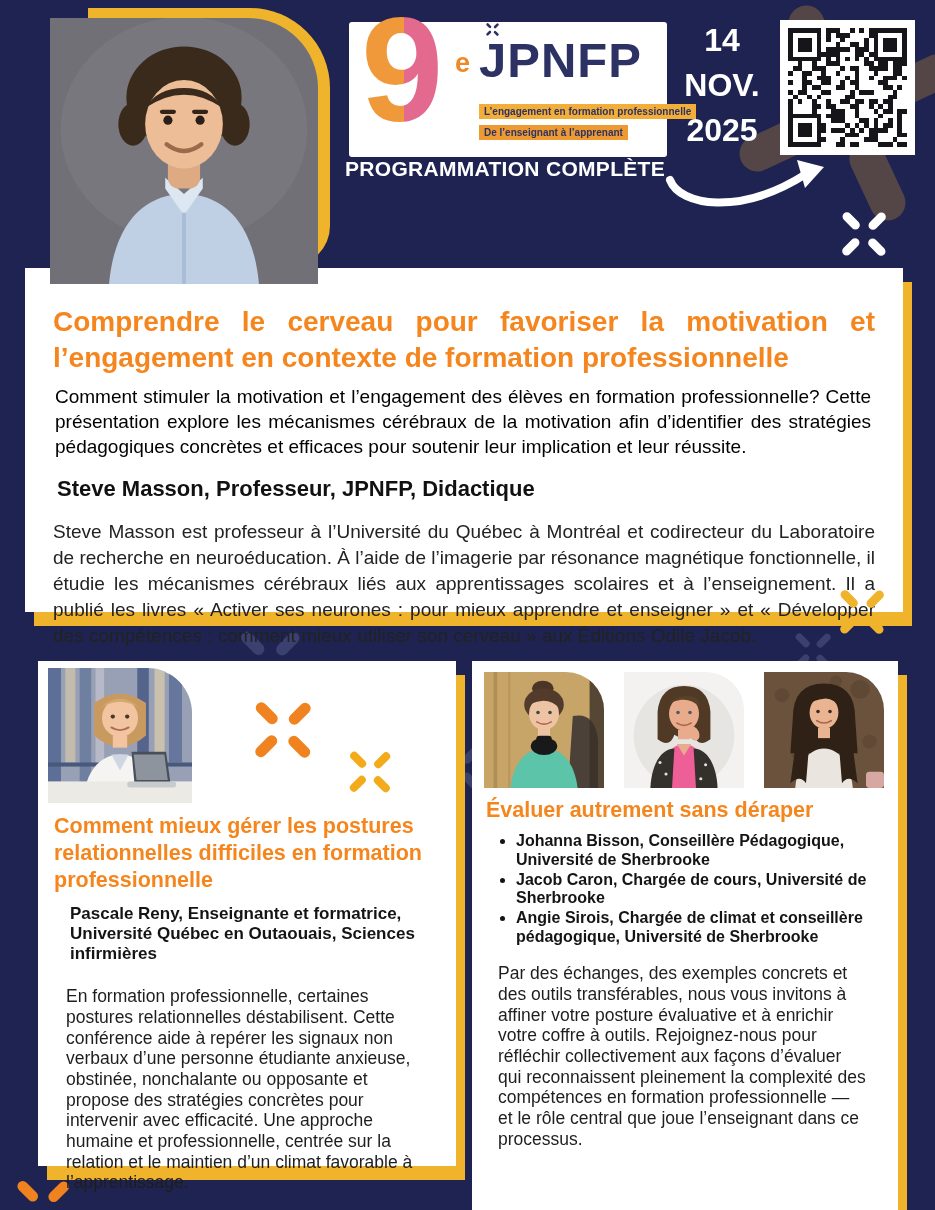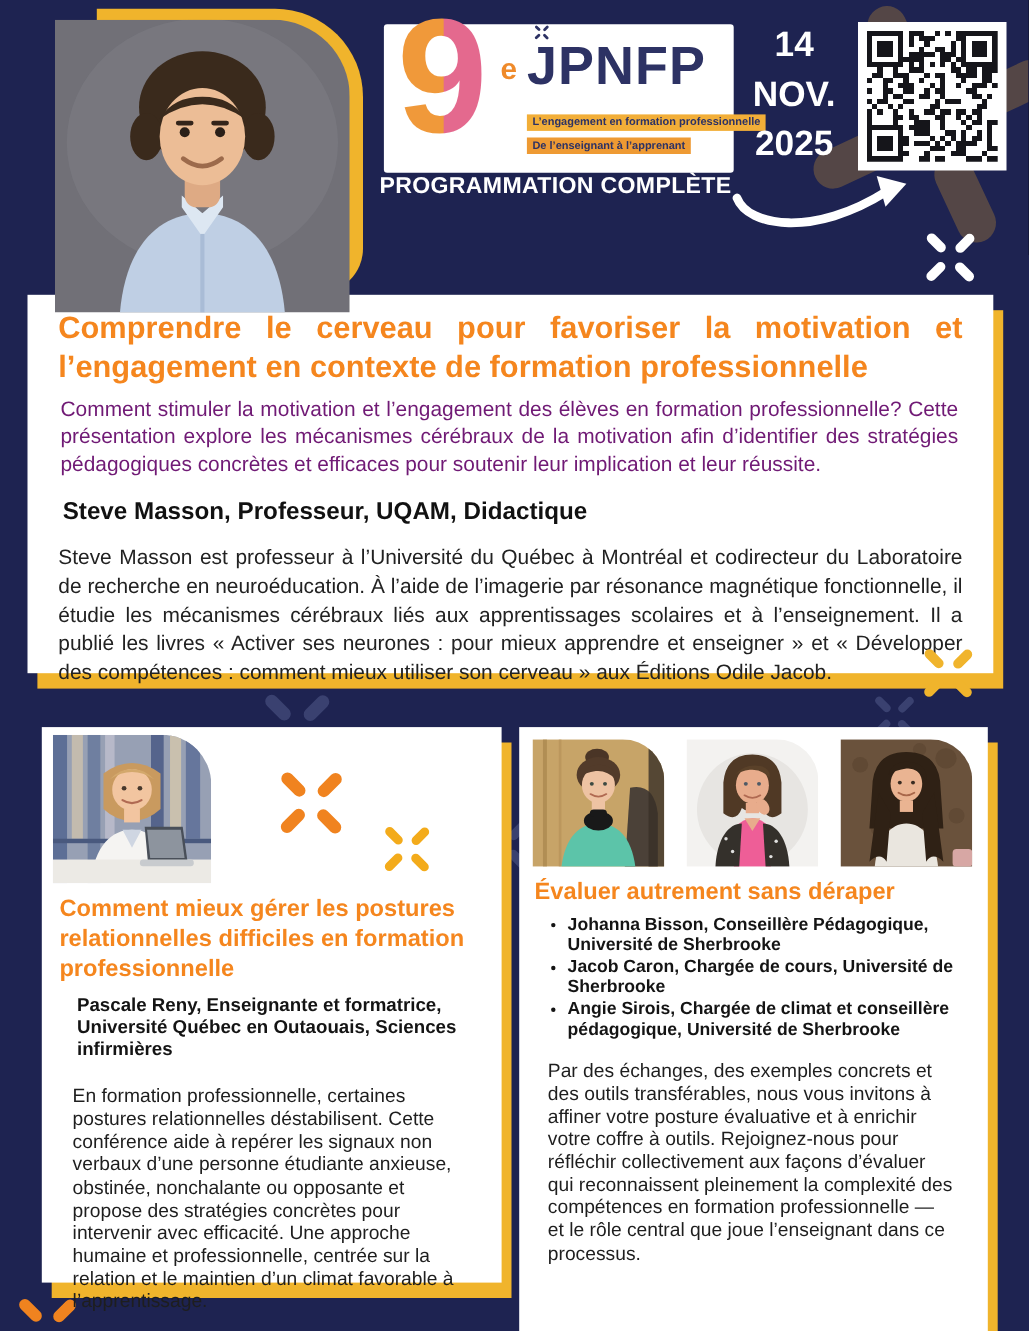--- a/index.html
+++ b/index.html
@@ -28,24 +28,24 @@
   .prog2{position:absolute;left:345px;top:185px;font-size:17.5px;font-weight:bold;color:#fff;letter-spacing:.2px;}
   .date-block{position:absolute;left:672px;top:18px;width:100px;text-align:center;color:#fff;
         font-size:32px;font-weight:bold;line-height:45px;z-index:3;}
   .qr-box{position:absolute;left:780px;top:20px;width:135px;height:135px;background:#fff;
         padding:0;z-index:3;display:flex;align-items:center;justify-content:center;}
   .qr-box svg{width:119px;height:119px;}
   .arrow-svg{position:absolute;left:660px;top:158px;width:170px;height:62px;z-index:3;}
   
   .card{position:absolute;background:#fff;box-shadow:9px 14px 0 var(--yellow);z-index:2;}
   .card-main{left:25px;top:268px;width:878px;height:344px;padding:0;box-sizing:border-box;}
-  .card-main-inner{padding:12px 28px 0 28px;}
+  .card-main-inner{padding:36px 28px 0 28px;}
   .main-title{color:var(--orange);font-size:28px;font-weight:bold;line-height:1.27;
         text-align:justify;margin:0;}
-  .main-summary{color:#701a75;font-size:19px;line-height:1.32;text-align:justify;margin:9px 4px 0 2px;}
+  .main-summary{color:#000000;font-size:19px;line-height:1.32;text-align:justify;margin:9px 4px 0 2px;}
   .main-speaker{color:#111;font-size:22px;font-weight:bold;margin:17px 0 0 4px;}
   .main-bio{color:#222;font-size:19px;line-height:1.37;text-align:justify;margin:17px 0 0 0;}
   .card-left{left:38px;top:661px;width:418px;height:505px;box-sizing:border-box;}
   .card-right{left:472px;top:661px;width:426px;height:651px;box-sizing:border-box;}
   .photo-small{position:absolute;overflow:hidden;}
   .sub-title{color:var(--orange);font-size:21.5px;font-weight:bold;line-height:1.26;margin:0;}
   .sub-speaker{color:#141414;font-size:17px;font-weight:bold;line-height:1.18;margin:10px 0 0 16px;}
   .sub-body{color:#1e1e1e;font-size:17.5px;line-height:1.18;margin:12px;}
   .speaker-list{margin:8px 0 0 0;padding-left:30px;color:#141414;font-size:16px;font-weight:bold;line-height:1.17;}
   .speaker-list li{margin:0 0 1px 0;}
@@ -340,21 +340,21 @@
   </svg>
 
   <svg class="spark" style="left:838px;top:208px;width:52px;height:52px;color:#ffffff;z-index:2">
     <use href="#spark" width="52" height="52"></use>
     </svg>
 
   <div class="card card-main">
     <div class="card-main-inner">
       <h1 class="main-title">Comprendre le cerveau pour favoriser la motivation et l’engagement en contexte de formation professionnelle</h1>
       <p class="main-summary">Comment stimuler la motivation et l’engagement des élèves en formation professionnelle? Cette présentation explore les mécanismes cérébraux de la motivation afin d’identifier des stratégies pédagogiques concrètes et efficaces pour soutenir leur implication et leur réussite.</p>
-      <div class="main-speaker">Steve Masson, Professeur, UQAM, Didactique</div>
+      <div class="main-speaker">Steve Masson, Professeur, JPNFP, Didactique</div>
       <p class="main-bio">Steve Masson est professeur à l’Université du Québec à Montréal et codirecteur du Laboratoire de recherche en neuroéducation. À l’aide de l’imagerie par résonance magnétique fonctionnelle, il étudie les mécanismes cérébraux liés aux apprentissages scolaires et à l’enseignement. Il a publié les livres « Activer ses neurones : pour mieux apprendre et enseigner » et « Développer des compétences : comment mieux utiliser son cerveau » aux Éditions Odile Jacob.</p>
     </div>
   </div>
 
   <svg class="spark" style="left:836px;top:586px;width:52px;height:52px;color:var(--yellow);z-index:3">
     <use href="#spark" width="52" height="52"></use>
     </svg>
 
   <svg class="spark" style="left:235px;top:626px;width:70px;height:70px;color:var(--sparkle-faint);z-index:1">
     <use href="#spark" width="70" height="70"></use>

